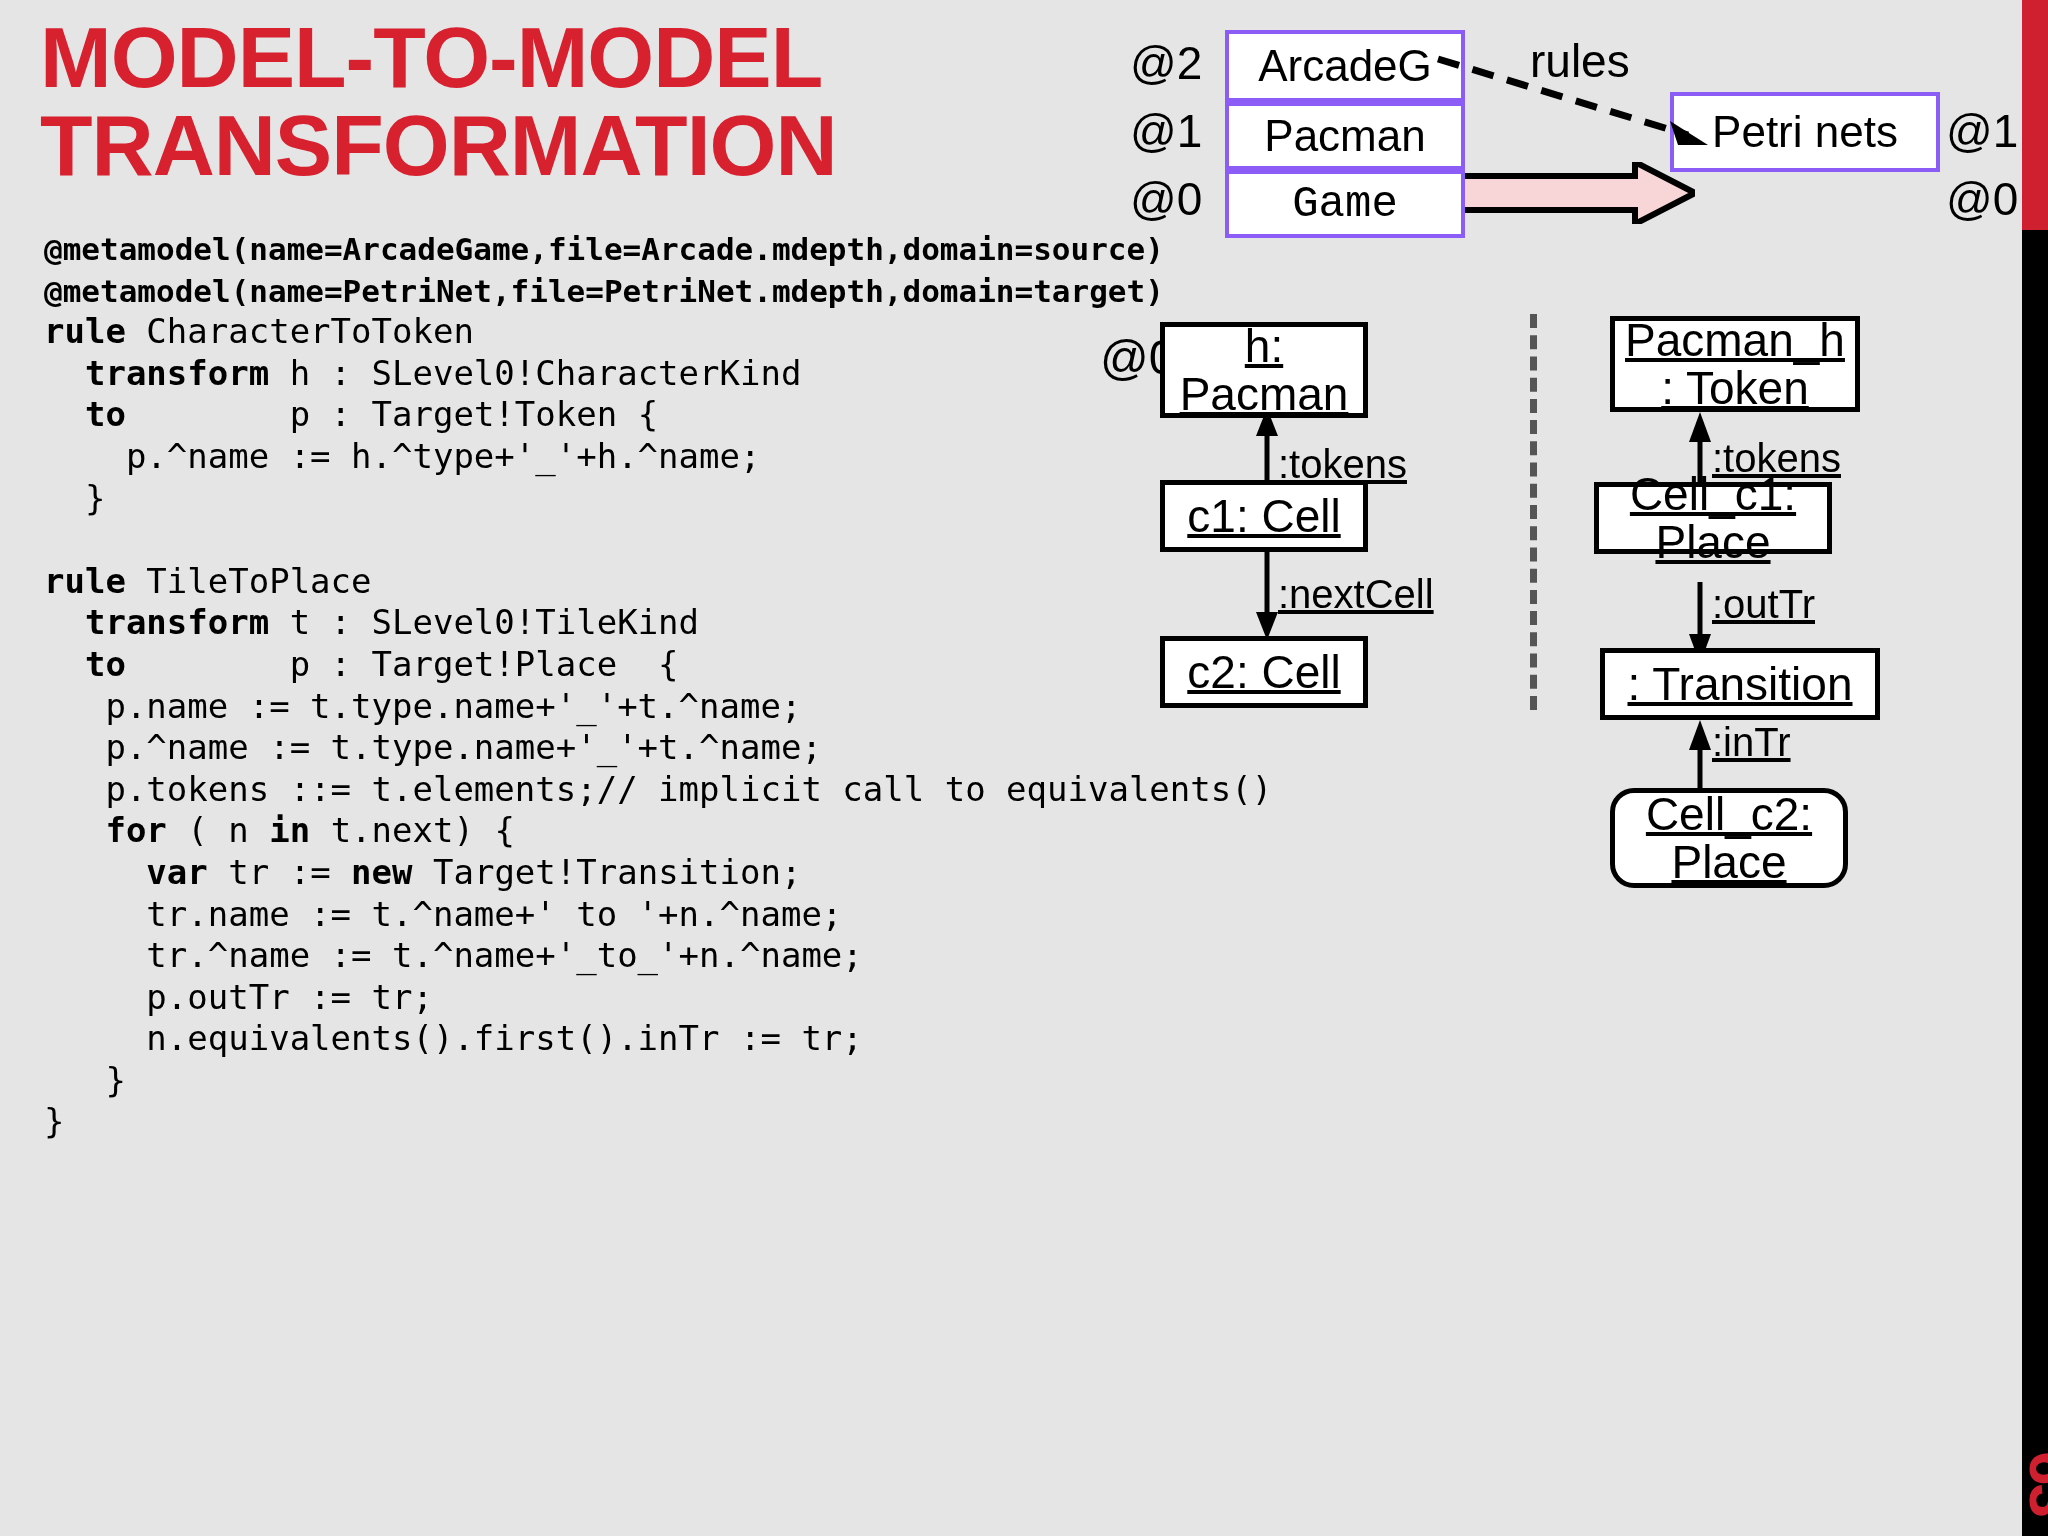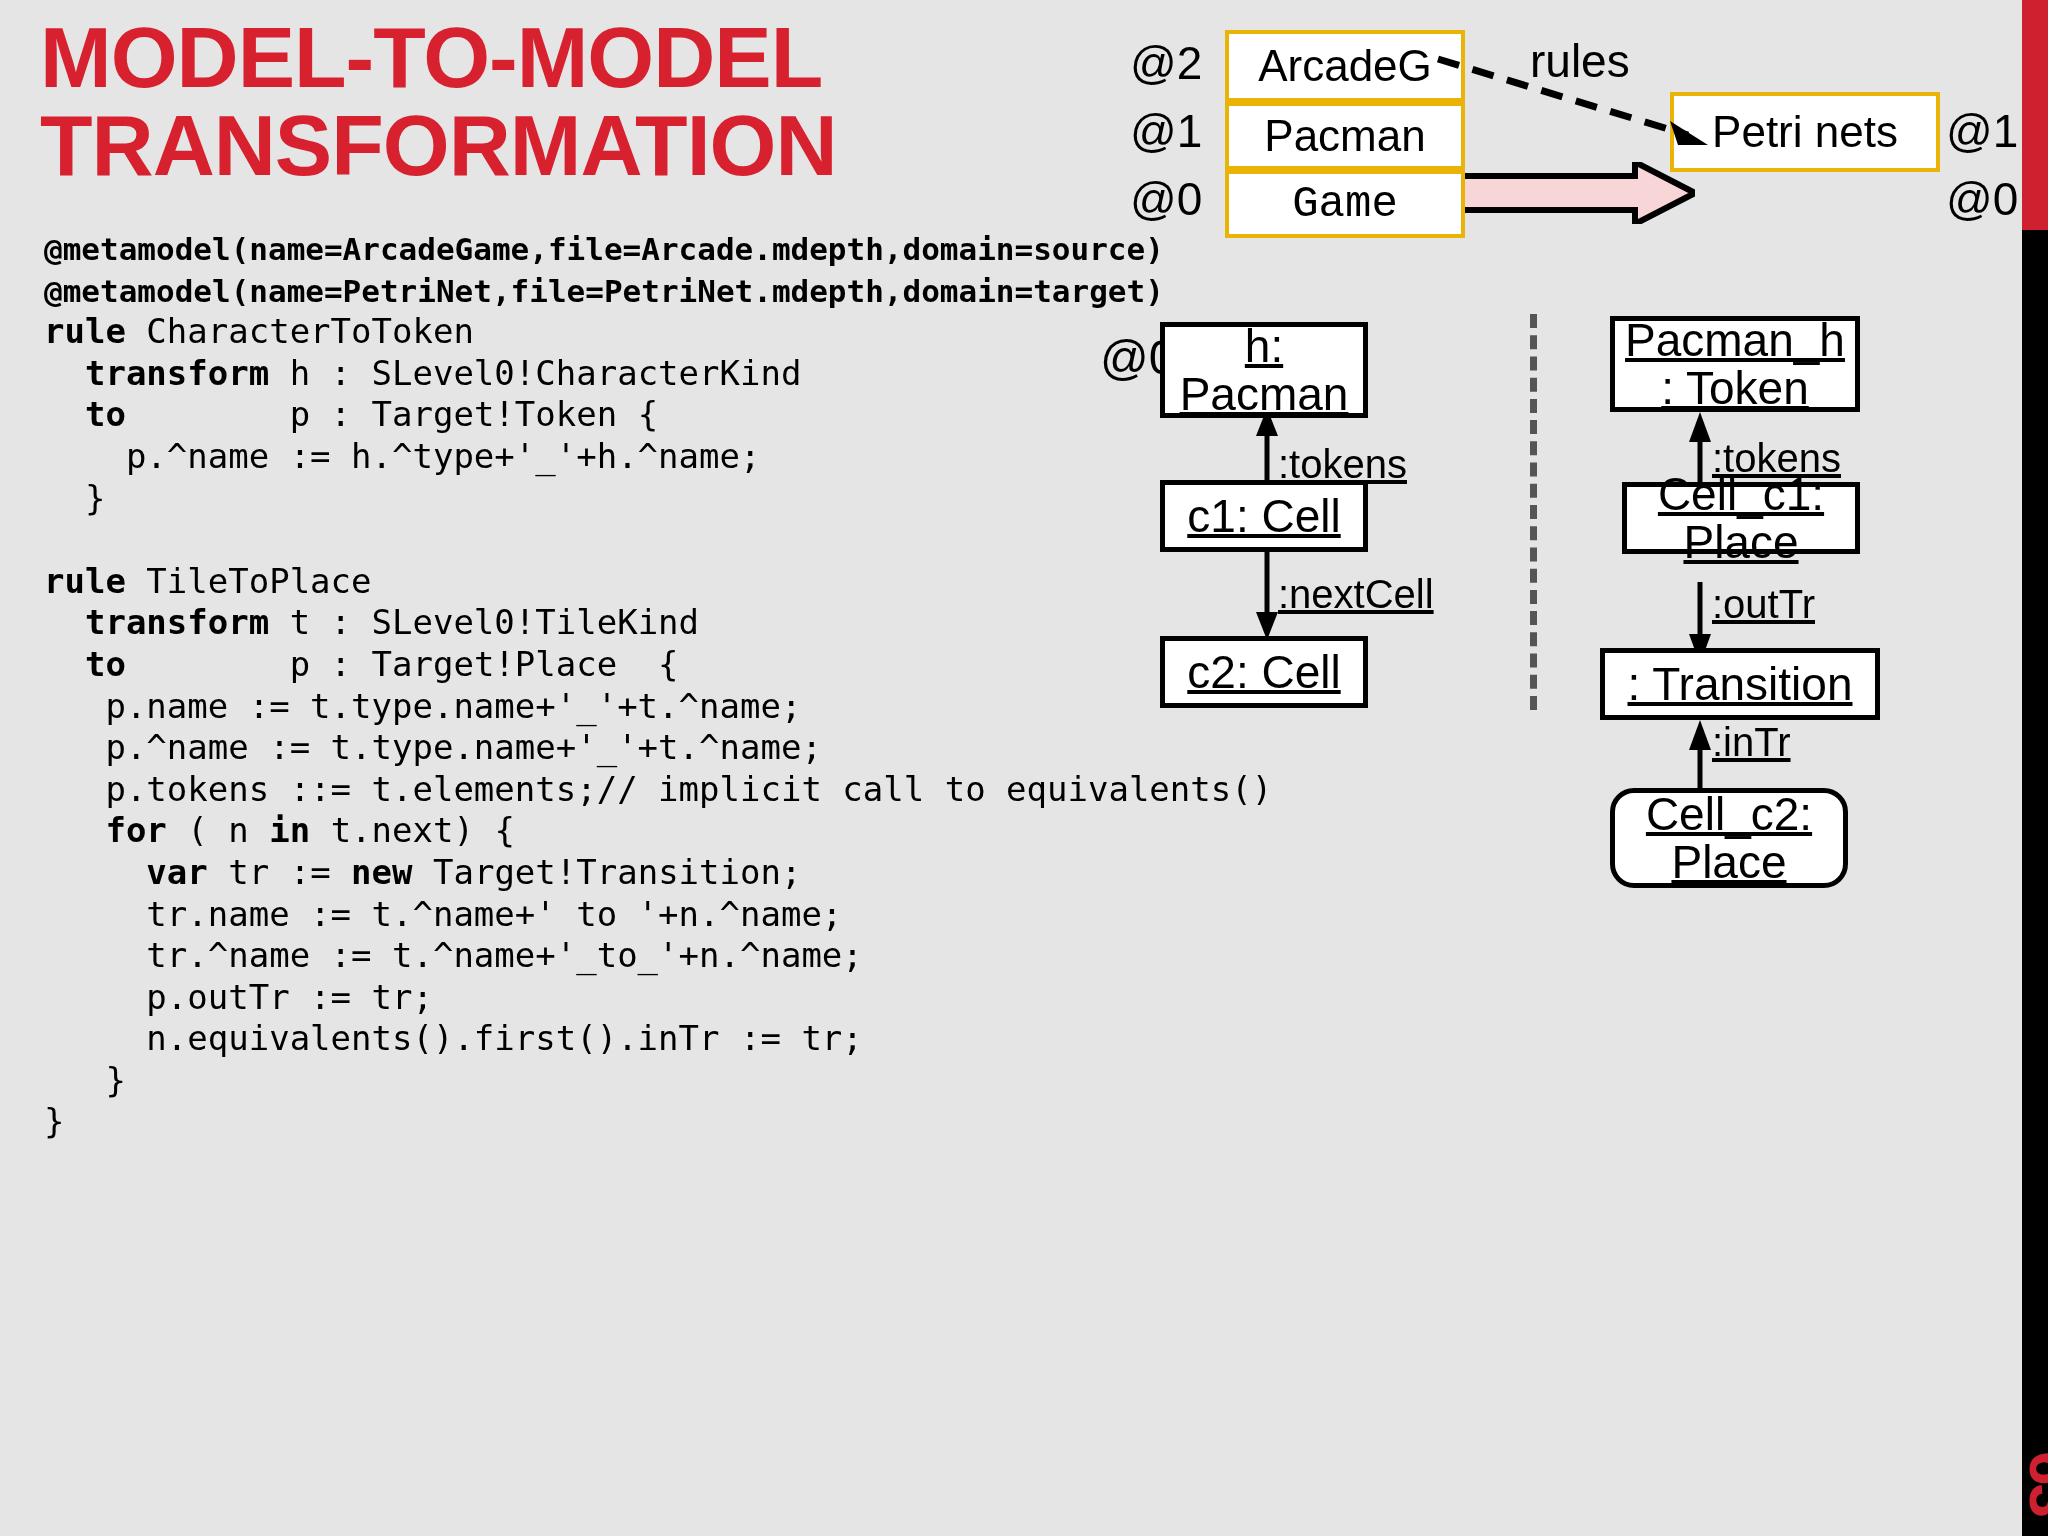--- a/index.html
+++ b/index.html
@@ -77,21 +77,21 @@
   .lvl-label {
     position: absolute;
     font-size: 46px;
     font-family: "Liberation Sans", sans-serif;
     color: #000;
     line-height: 1;
   }
   .mm-box {
     position: absolute;
     box-sizing: border-box;
-    border: 4px solid #eab308;
+    border: 4px solid #8b5cf6;
     background: #fff;
     font-size: 44px;
     font-family: "Liberation Sans", sans-serif;
     display: flex;
     align-items: center;
     justify-content: center;
     color: #000;
     z-index: 3;
   }
   .mm-box.src { left: 95px; width: 240px; }
@@ -272,21 +272,21 @@
       <line x1="130" y1="488" x2="130" y2="436" stroke="#000" stroke-width="5"></line>
       <polygon points="130,420 119,450 141,450" fill="#000"></polygon>
     </svg>
 
     <div class="objbox" style="left:510px; top:16px; width:250px; height:96px;">
       <span>Pacman_h</span>
       <span>: Token</span>
     </div>
     <div class="edge-label" style="left:612px; top:136px;">:tokens</div>
 
-    <div class="objbox" style="left:522px; top:182px; width:238px; height:72px;">
+    <div class="objbox" style="left:494px; top:182px; width:238px; height:72px;">
       <span>Cell_c1:</span>
       <span>Place</span>
     </div>
     <div class="edge-label" style="left:612px; top:282px;">:outTr</div>
 
     <div class="objbox" style="left:500px; top:348px; width:280px; height:72px;">
       <span>: Transition</span>
     </div>
     <div class="edge-label" style="left:612px; top:420px;">:inTr</div>
 

